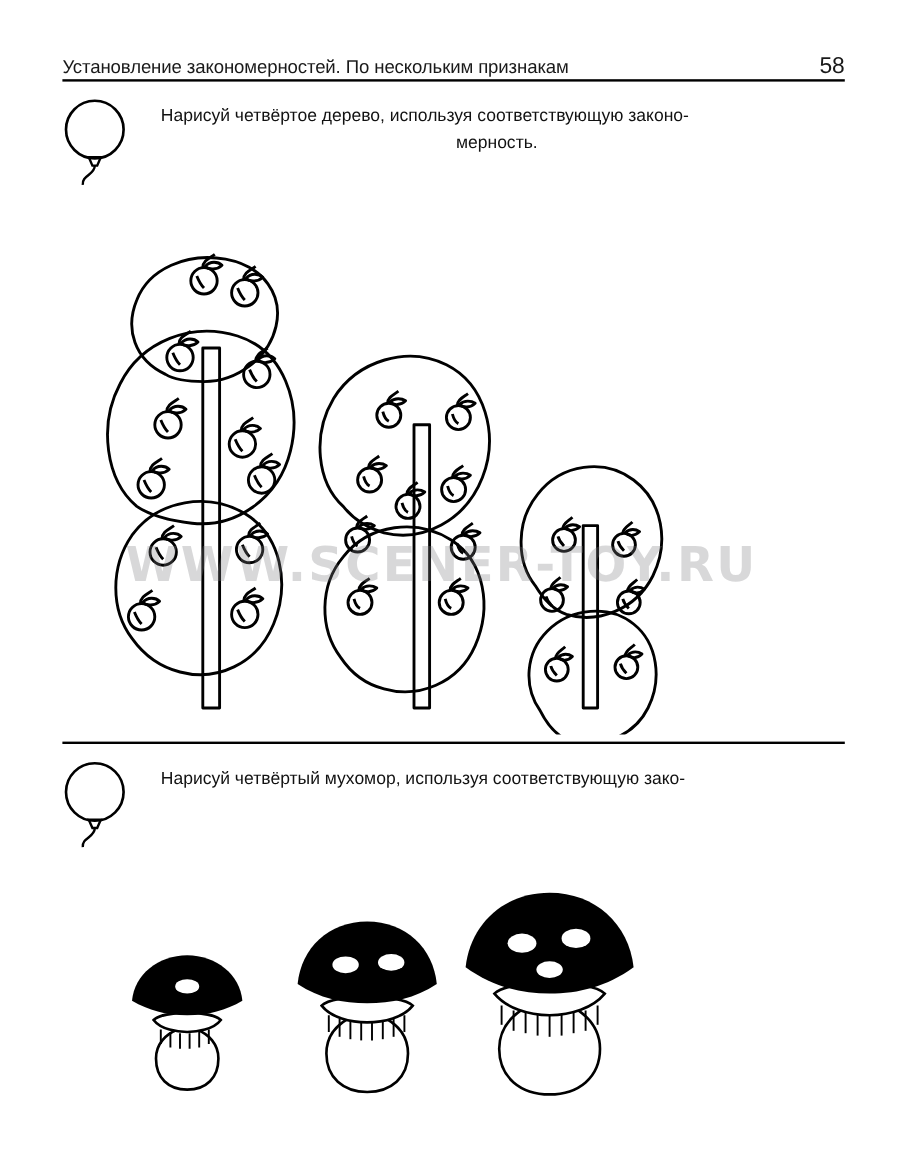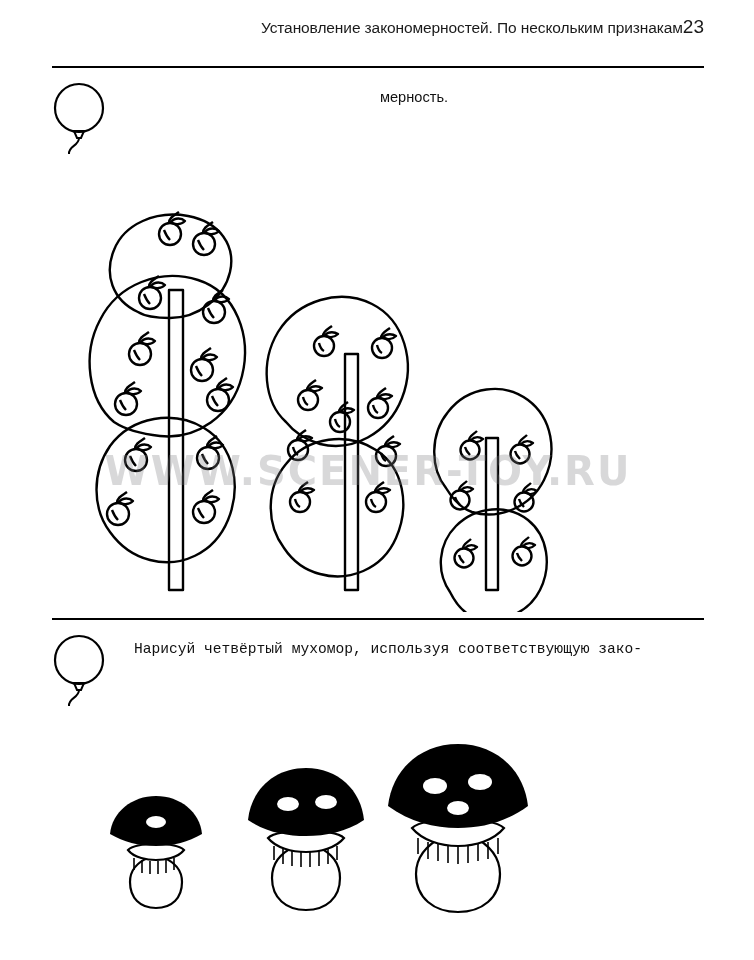--- a/index.html
+++ b/index.html
@@ -17,26 +17,26 @@
     height: 960px;
     background: #ffffff;
     overflow: hidden;
     margin: 0 auto;
   }
 
   
   .header {
     position: absolute;
     left: 52px;
-    top: 16px;
+    top: 45px;
     width: 652px;
     height: 30px;
     display: flex;
     align-items: baseline;
-    justify-content: flex-end;
+    justify-content: space-between;
   }
   .header-title {
     font-size: 15.5px;
     letter-spacing: -0.1px;
     color: #1a1a1a;
     white-space: nowrap;
   }
   .page-number {
     font-size: 19px;
     color: #1a1a1a;
@@ -94,33 +94,34 @@
     white-space: nowrap;
   }
 </style>
 </head>
 <body>
 
 <div id="page">
 
   <div class="header">
     <div class="header-title">Установление закономерностей. По нескольким признакам</div>
-    <div class="page-number">23</div>
+    <div class="page-number">58</div>
   </div>
   <div class="rule" id="rule-top"></div>
 
   <div class="task" style="left:52px; top:82px; width:652px; height:530px;">
 
     <svg class="balloon" viewBox="0 0 60 80">
       <ellipse cx="27" cy="26" rx="24" ry="24" fill="none" stroke="#000" stroke-width="2.2"></ellipse>
       <path d="M22,49 L32,49 L29,56 L25,56 Z" fill="none" stroke="#000" stroke-width="2"></path>
       <path d="M27,56 C27,64 16,64 17,72" fill="none" stroke="#000" stroke-width="2"></path>
     </svg>
 
     <div class="task-text">
+      <span>Нарисуй четвёртое дерево, используя соответствующую законо-</span>
       <span class="l2">мерность.</span>
     </div>
 
     <svg class="art" style="left:0px; top:90px;" width="652" height="440" viewBox="0 0 652 440">
       <g fill="none" stroke="#000" stroke-width="2.4" stroke-linejoin="round">
 
         <g>
 
           <path d="M86,140 C60,128 52,102 62,78 C72,52 104,38 136,44 C168,50 184,74 178,100
                    C172,126 146,146 118,146 C106,146 94,145 86,140 Z"></path>
@@ -320,21 +321,21 @@
         </g>
 
       </g>
     </svg>
   </div>
 
   <div class="watermark">WWW.SCENER-TOY.RU</div>
 
   <div class="rule" id="rule-mid"></div>
 
-  <div class="task" style="left:52px; top:634px; width:652px; height:300px;font-family:Liberation Mono, monospace;">
+  <div class="task" style="left:52px; top:634px; width:652px; height:300px;">
 
     <svg class="balloon" viewBox="0 0 60 80">
       <ellipse cx="27" cy="26" rx="24" ry="24" fill="none" stroke="#000" stroke-width="2.2"></ellipse>
       <path d="M22,49 L32,49 L29,56 L25,56 Z" fill="none" stroke="#000" stroke-width="2"></path>
       <path d="M27,56 C27,64 16,64 17,72" fill="none" stroke="#000" stroke-width="2"></path>
     </svg>
 
     <div class="task-text">
       <span>Нарисуй четвёртый мухомор, используя соответствующую зако-</span>
     </div>

